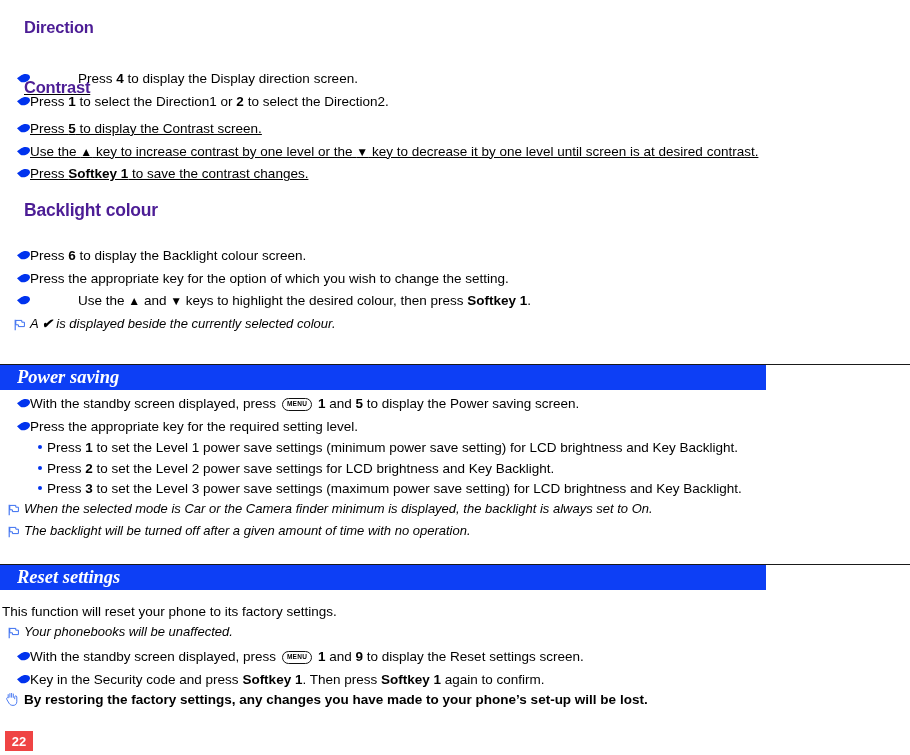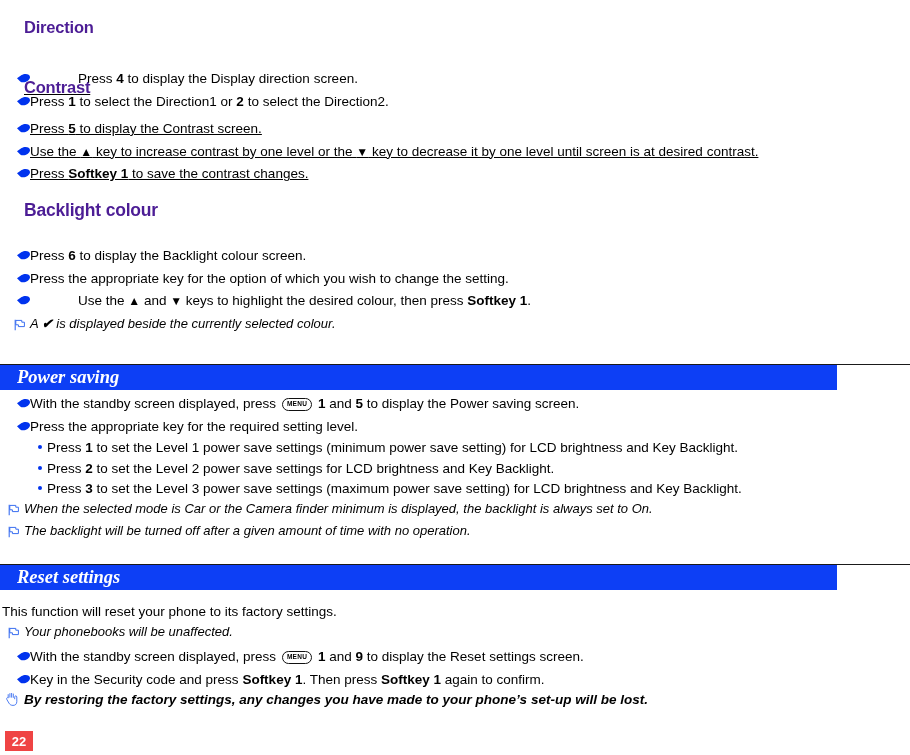--- a/index.html
+++ b/index.html
@@ -41,21 +41,21 @@
     background: #0d3ff5;
     color: #ffffff;
     font-family: "Liberation Serif", serif;
     font-style: italic;
     font-weight: bold;
     font-size: 18.5px;
     line-height: 25px;
     height: 25px;
     padding-left: 17px;
     box-sizing: border-box;
-    width: 837px;
+    width: 766px;
   }
   .band-rule {
     height: 1px;
     background: #1a1a1a;
     width: 910px;
   }
   .band-wrap { width: 910px; }
 
   
   .para {
@@ -116,21 +116,20 @@
     font-size: 13px;
   }
   .warn-ico {
     width: 22px;
     min-width: 22px;
     padding-left: 3px;
     padding-top: 1px;
     box-sizing: border-box;
   }
   .warn .txt {
-    font-style: italic;
     font-weight: bold;
     font-size: 13.5px;
   }
 
   b, .b { font-weight: bold; }
 
   .arrow { font-size: 12px; }
 
   
   .menukey {

